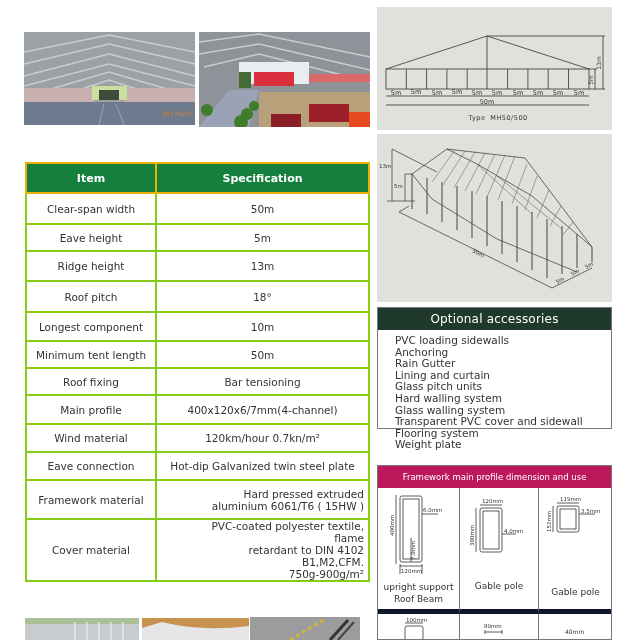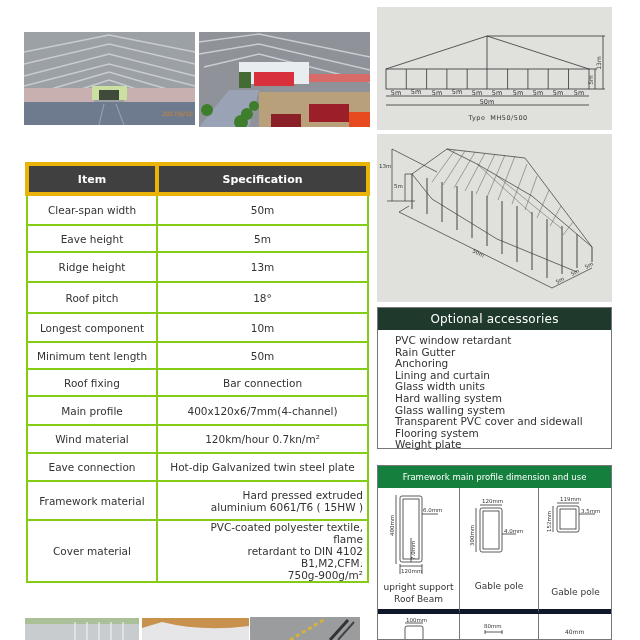--- a/index.html
+++ b/index.html
@@ -4,37 +4,37 @@
 <style>
   * { box-sizing: border-box; margin: 0; padding: 0; }
   html, body { width: 640px; height: 640px; overflow: hidden; background: #ffffff; }
   body { position: relative; font-family: "DejaVu Sans", sans-serif; color: #333; }
 
   .photo { position: absolute; overflow: hidden; }
   .photo svg { display: block; width: 100%; height: 100%; }
 
   
   .spec-table { position: absolute; left: 25px; top: 162px; width: 345px; border-collapse: collapse; font-size: 10.5px; }
-  .spec-table th { background: #404040; color: #fff; font-weight: bold; height: 30px; font-size: 11px; border: 4px solid #eab308; }
+  .spec-table th { background: #15803d; color: #fff; font-weight: bold; height: 30px; font-size: 11px; border: 2px solid #eab308; }
   .spec-table td { border: 2px solid #84cc16; text-align: center; color: #333; padding: 0 4px; }
   .spec-table td.item { width: 130px; }
   .spec-table td.left { text-align: right; padding-left: 30px; line-height: 12px; }
 
   
   .diagram { position: absolute; background: #e0e0dc; }
   .diagram svg { display: block; width: 100%; height: 100%; }
 
   
-  .acc-box { position: absolute; left: 377px; top: 307px; width: 235px; height: 142px; border: 1px solid #777; background: #fff; }
+  .acc-box { position: absolute; left: 377px; top: 307px; width: 235px; height: 122px; border: 1px solid #777; background: #fff; }
   .acc-header { background: #1f3a2c; color: #fff; text-align: center; font-size: 12px; height: 22px; line-height: 22px; letter-spacing: 0.2px; }
   .acc-list { list-style: none; padding: 5px 0 0 17px; font-size: 10.5px; line-height: 11.6px; color: #333; }
 
   
   .profile-box { position: absolute; left: 377px; top: 465px; width: 235px; height: 175px; border: 1px solid #777; background: #fff; overflow: hidden; }
-  .profile-header { background: #15803d; color: #fff; text-align: center; font-size: 8.5px; height: 22px; line-height: 22px; }
+  .profile-header { background: #be185d; color: #fff; text-align: center; font-size: 8.5px; height: 22px; line-height: 22px; }
   .profile-grid { position: relative; }
   .cell { position: absolute; border-right: 1px solid #777; border-bottom: 5px solid #0f172a; }
   .cell svg { position: absolute; left: 0; top: 0; }
   .cell-label { position: absolute; width: 100%; text-align: center; font-size: 9px; color: #333; line-height: 12px; }
 </style>
 </head>
 <body>
 
 <div class="photo" style="left:24px;top:32px;width:171px;height:93px;">
   <svg viewBox="0 0 171 93" preserveAspectRatio="none">
@@ -212,21 +212,21 @@
     <tr style="height:29px">
         <td class="item">Longest component</td>
         <td>10m</td>
       </tr>
     <tr style="height:27px">
         <td class="item">Minimum tent length</td>
         <td>50m</td>
       </tr>
     <tr style="height:27px">
         <td class="item">Roof  fixing</td>
-        <td>Bar  connection</td>
+        <td>Bar  tensioning</td>
       </tr>
     <tr style="height:29px">
         <td class="item">Main profile</td>
         <td>400x120x6/7mm(4-channel)</td>
       </tr>
     <tr style="height:28px">
         <td class="item">Wind material</td>
         <td>120km/hour      0.7kn/m²</td>
       </tr>
     <tr style="height:28px">
@@ -247,25 +247,25 @@
           <div>retardant to DIN 4102 B1,M2,CFM.</div>
           <div>750g-900g/m²</div>
         </td>
       </tr>
   </tbody>
 </table>
 
 <div class="acc-box">
   <div class="acc-header">Optional  accessories</div>
   <ul class="acc-list">
-    <li>PVC window retardant</li>
+    <li>PVC loading sidewalls</li>
+    <li>Anchoring</li>
     <li>Rain Gutter</li>
-    <li>Anchoring</li>
     <li>Lining and curtain</li>
-    <li>Glass width units</li>
+    <li>Glass pitch units</li>
     <li>Hard walling system</li>
     <li>Glass walling system</li>
     <li>Transparent PVC cover and sidewall</li>
     <li>Flooring system</li>
     <li>Weight plate</li>
   </ul>
 </div>
 
 <div class="profile-box">
   <div class="profile-header">Framework main profile dimension and use</div>

